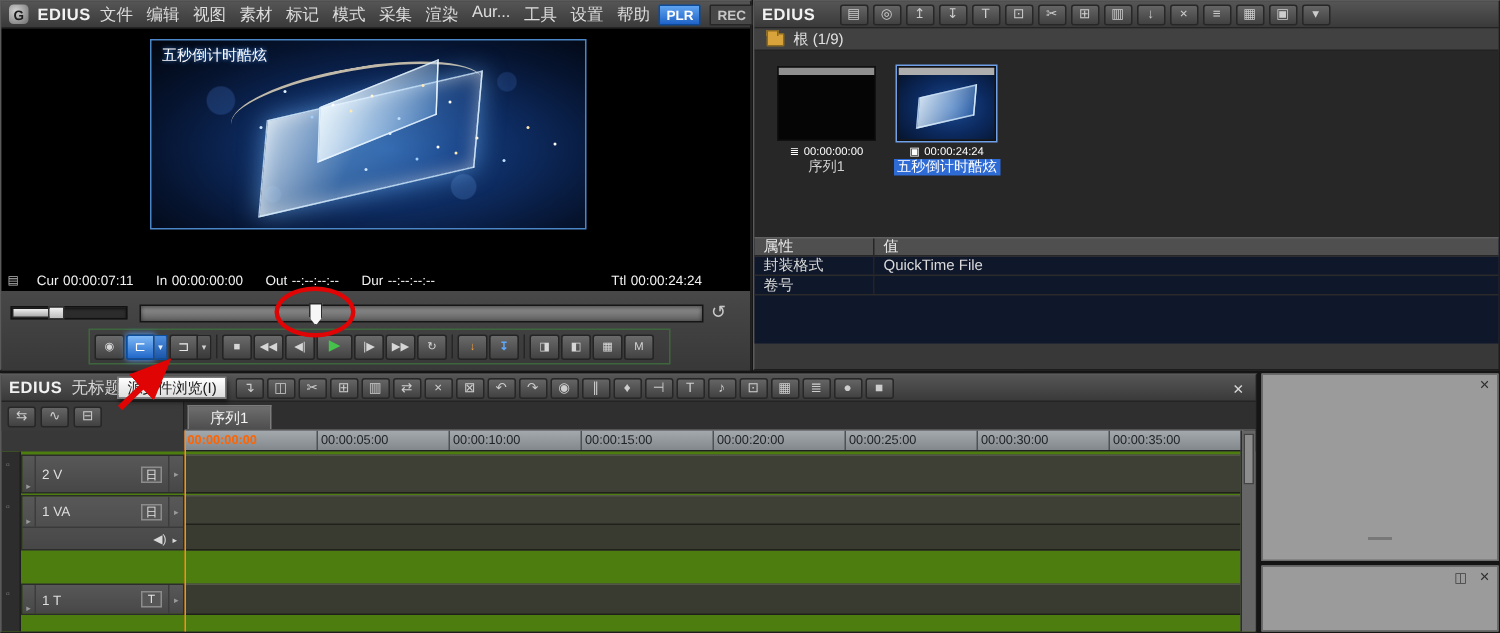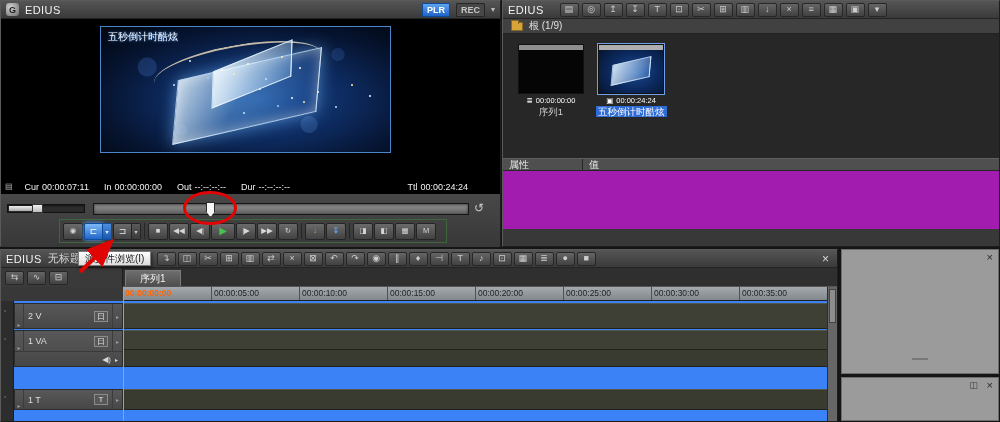--- a/index.html
+++ b/index.html
@@ -1,20 +1,20 @@
 <!DOCTYPE html>
 <html><head>
 <meta charset="utf-8">
 <style>
 *{margin:0;padding:0;box-sizing:border-box}
 html,body{width:1000px;height:422px;overflow:hidden;background:#151515;font-family:"Liberation Sans",sans-serif}
 #stage{position:absolute;inset:0;width:1000px;height:422px}
 .panel{position:absolute;background:#383838;border:1px solid #5a5a5a;border-right-color:#1d1d1d;border-bottom-color:#1d1d1d}
 .titlebar{height:18px;display:flex;align-items:center;background:linear-gradient(#555,#3a3a3a);border-bottom:1px solid #242424;padding:0 5px;gap:6px;color:#e2e2e2;font-size:11px;position:relative}
-.apptitle{font-weight:normal;letter-spacing:.4px;color:#f2f2f2;font-size:11px}
+.apptitle{font-weight:bold;letter-spacing:.4px;color:#f2f2f2;font-size:11px}
 .logo{width:13px;height:13px;border-radius:3px;background:radial-gradient(circle at 35% 35%,#d2d2d2,#6d6d6d);color:#1d1d1d;font-size:9px;font-weight:bold;display:flex;align-items:center;justify-content:center;flex:0 0 auto}
 .menu{display:flex;gap:9px;white-space:nowrap}
 .menu span{cursor:default;color:#dedede}
 .badge-plr{margin-left:auto;background:linear-gradient(#5fa4f0,#1f63c8);color:#fff;font-size:9px;font-weight:bold;padding:1px 4px;border:1px solid #0d4a9a;border-radius:1px}
 .badge-rec{background:#474747;color:#c6c6c6;font-size:9px;font-weight:bold;padding:1px 4px;border:1px solid #262626;border-radius:1px}
 .chev{color:#bbb;font-size:8px}
 .ibtn{min-width:19px;height:14px;padding:0 2px;display:inline-flex;align-items:center;justify-content:center;font-size:9px;line-height:1;color:#cdcdcd;background:linear-gradient(#656565,#414141);border:1px solid #272727;border-radius:2px;flex:0 0 auto}
 
 #player{left:0;top:0;width:501px;height:247px}
 .video{position:absolute;left:0;top:18px;width:499px;height:175px;background:#000}
@@ -61,21 +61,21 @@
 .bin-content{position:absolute;left:0;top:33px;right:0;height:124px;background:#272727}
 .clip-card{position:absolute;top:10px;width:70px}
 .clip-thumb{width:66px;height:50px;margin:0 auto;background:#050505;border:1px solid #111;position:relative;overflow:hidden}
 .clip-thumb .strip{position:absolute;left:0;top:0;right:0;height:5px;background:#8f8f8f}
 .clip-thumb.blue{background:radial-gradient(ellipse at 55% 55%, #1c4c92 0%, #0c2a60 48%, #041024 100%)}
 .clip-thumb.blue::after{content:"";position:absolute;left:12px;top:16px;width:38px;height:18px;transform:rotate(-13deg) skewX(-18deg);background:linear-gradient(115deg,rgba(225,242,255,.9),rgba(100,170,255,.35));border:1px solid rgba(220,240,255,.7)}
 .clip-thumb.sel{outline:1px solid #6fa0e8}
 .clip-tc{display:flex;align-items:center;justify-content:center;gap:3px;color:#fff;font-size:7.5px;height:10px;margin-top:1px}
 .clip-name{text-align:center;font-size:9.5px;color:#cfcfcf;height:13px;line-height:13px;white-space:nowrap}
 .clip-name .sel-label{background:#2e6bd4;color:#fff;padding:0 2px}
-.props{position:absolute;left:0;top:157px;right:0;bottom:17px;background:#a21caf}
+.props{position:absolute;left:0;top:157px;right:0;bottom:17px;background:#0f172a}
 .props-head{height:13px;background:#4f4f4f;border-top:1px solid #5f5f5f;border-bottom:1px solid #262626;display:flex;font-size:10px;color:#e8e8e8;line-height:12px}
 .pcol1{width:80px;padding-left:6px;border-right:1px solid #262626}
 .pcol2{flex:1;padding-left:6px}
 .props-row{height:13px;display:flex;font-size:10px;color:#dadada;line-height:13px;border-bottom:1px solid #2a2a2a}
 .props-row .pcol1{border-right:1px solid #242424}
 .bin-tabs{position:absolute;left:0;bottom:0;right:0;height:17px;background:#2b2b2b;border-top:1px solid #1f1f1f;display:flex;align-items:stretch}
 .btab{padding:0 10px;display:flex;align-items:center;font-size:10px;color:#b5b5b5;border-right:1px solid #1f1f1f;background:#343434}
 .btab.active{background:#585858;color:#fff;border-top:1px solid #7a7a7a}
 
 #timeline{left:0;top:249px;width:838px;height:173px}
@@ -83,21 +83,21 @@
 .tl-tools{display:flex;gap:2px;flex-wrap:nowrap;overflow:hidden}
 .close-x{margin-left:auto;color:#d8d8d8;font-size:12px;line-height:1;padding:0 3px}
 .ltools{position:absolute;left:0;top:18px;width:122px;height:19px;background:#3a3a3a;border-right:1px solid #202020;display:flex;align-items:center;gap:3px;padding:0 4px}
 .tabstrip{position:absolute;left:122px;top:18px;right:0;height:19px;background:#2f2f2f;border-bottom:1px solid #555;display:flex;align-items:flex-end;padding-left:2px}
 .seqtab{height:16px;padding:0 14px;background:linear-gradient(#6e6e6e,#4e4e4e);border:1px solid #7c7c7c;border-bottom:none;color:#f2f2f2;font-size:10px;display:flex;align-items:center}
 .scalerow{position:absolute;left:0;top:37px;width:122px;height:14px;background:#3a3a3a;border-right:1px solid #202020;border-bottom:1px solid #202020;display:flex;align-items:center;gap:3px;padding:0 3px}
 .scalebox{flex:1;height:11px;background:#2b2b2b;border:1px solid #565656;color:#ddd;font-size:9px;display:flex;align-items:center;justify-content:center;gap:8px}
 .ruler{position:absolute;left:122px;top:37px;width:706px;height:14px;background:linear-gradient(#a4a9ae,#83888d);border-bottom:1px solid #202020;display:flex;overflow:hidden;font-size:8.5px;color:#202428}
 .rcell{flex:0 0 88px;border-left:1px solid #4d5257;padding-left:2px;line-height:13px;white-space:nowrap}
 .rcell:first-child{border-left:none;color:#ff6400;font-weight:bold}
-.tracks{position:absolute;left:0;top:51px;right:0;bottom:0;background:#3b82f6;overflow:hidden}
+.tracks{position:absolute;left:0;top:51px;right:0;bottom:0;background:#4d7c0f;overflow:hidden}
 .rail{position:absolute;left:0;top:0;bottom:0;width:13px;background:#2d2d2d;border-right:1px solid #1e1e1e}
 .rail span{position:absolute;left:3px;font-size:7px;color:#8a8a8a}
 .thead{position:absolute;left:13px;width:109px;background:linear-gradient(#585858,#474747);border:1px solid #2c2c2c;display:flex;align-items:center;color:#dedede;font-size:9px}
 .thead .exp{width:9px;align-self:stretch;display:flex;align-items:flex-end;justify-content:center;font-size:6px;color:#9a9a9a;border-right:1px solid #3c3c3c}
 .tlabel{margin-left:4px;white-space:nowrap}
 .ticon{margin-left:auto;margin-right:4px;width:14px;height:11px;border:1px solid #8c8c8c;background:#575757;color:#e2e2e2;font-size:8px;display:flex;align-items:center;justify-content:center}
 .patch{width:10px;align-self:stretch;border-left:1px solid #3c3c3c;color:#9a9a9a;font-size:6px;display:flex;align-items:center;justify-content:center}
 .thead.va{flex-wrap:wrap}
 .va-row{width:100%;display:flex;align-items:center}
 .va-row.r2{justify-content:flex-end;gap:4px;padding-right:4px;border-top:1px solid #3a3a3a;height:16px;color:#d8d8d8;font-size:8px}
@@ -120,20 +120,35 @@
 </style>
 </head>
 <body>
 
 <div id="stage">
 
   <section class="panel" id="player">
     <div class="titlebar">
       <span class="logo">G</span>
       <span class="apptitle">EDIUS</span>
+      <nav class="menu">
+
+      <span>文件</span>
+          <span>编辑</span>
+          <span>视图</span>
+          <span>素材</span>
+          <span>标记</span>
+          <span>模式</span>
+          <span>采集</span>
+          <span>渲染</span>
+          <span>Aur...</span>
+          <span>工具</span>
+          <span>设置</span>
+          <span>帮助</span>
+        </nav>
       <span class="badge-plr">PLR</span>
       <span class="badge-rec">REC</span>
       <span class="chev">▾</span>
     </div>
 
     <div class="video">
       <div class="preview">
         <div class="streak"></div>
         <div class="crystal"></div>
         <div class="crystal2"></div>
@@ -255,20 +270,31 @@
           <span>00:00:24:24</span>
         </div>
         <div class="clip-name"><span class="sel-label">五秒倒计时酷炫</span></div>
       </div>
     </div>
     <div class="props">
       <div class="props-head">
         <span class="pcol1">属性</span>
         <span class="pcol2">值</span>
       </div>
+      <div>
+
+      <div class="props-row">
+          <span class="pcol1">封装格式</span>
+          <span class="pcol2">QuickTime File</span>
+        </div>
+          <div class="props-row">
+          <span class="pcol1">卷号</span>
+          <span class="pcol2"></span>
+        </div>
+        </div>
     </div>
   </section>
 
   <section class="panel" id="timeline">
     <div class="titlebar">
       <span class="apptitle">EDIUS</span>
       <span style="color:#d6d6d6">无标题</span>
       <span class="tl-spacer"></span>
       <span class="tl-tools">
 

